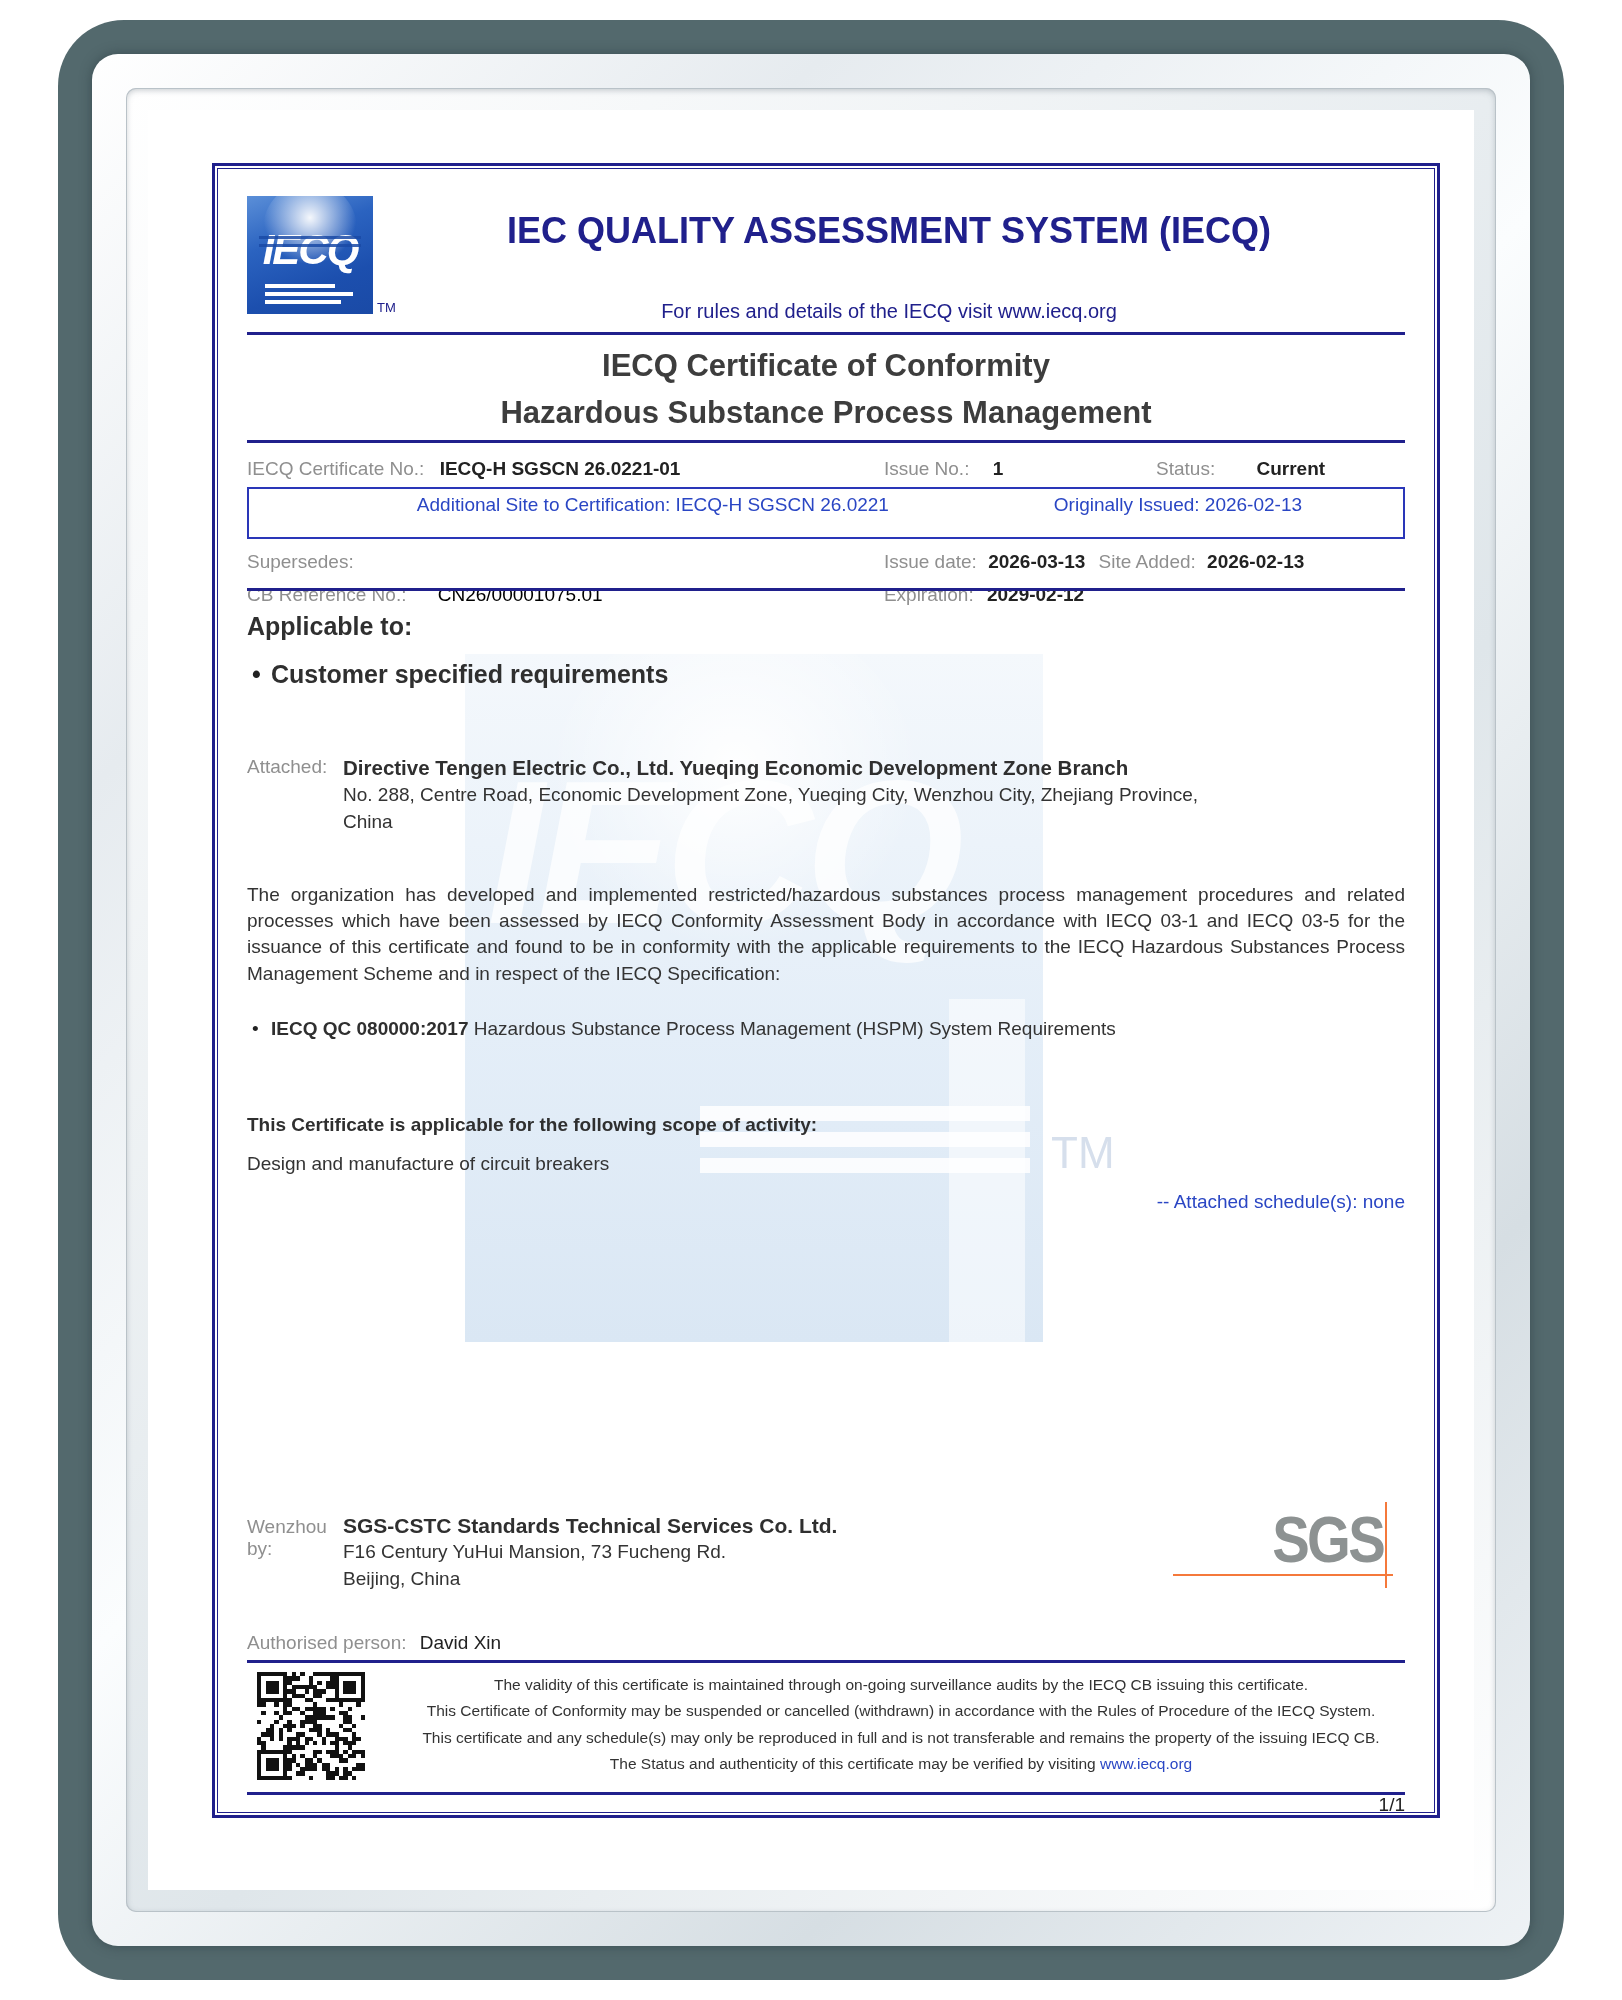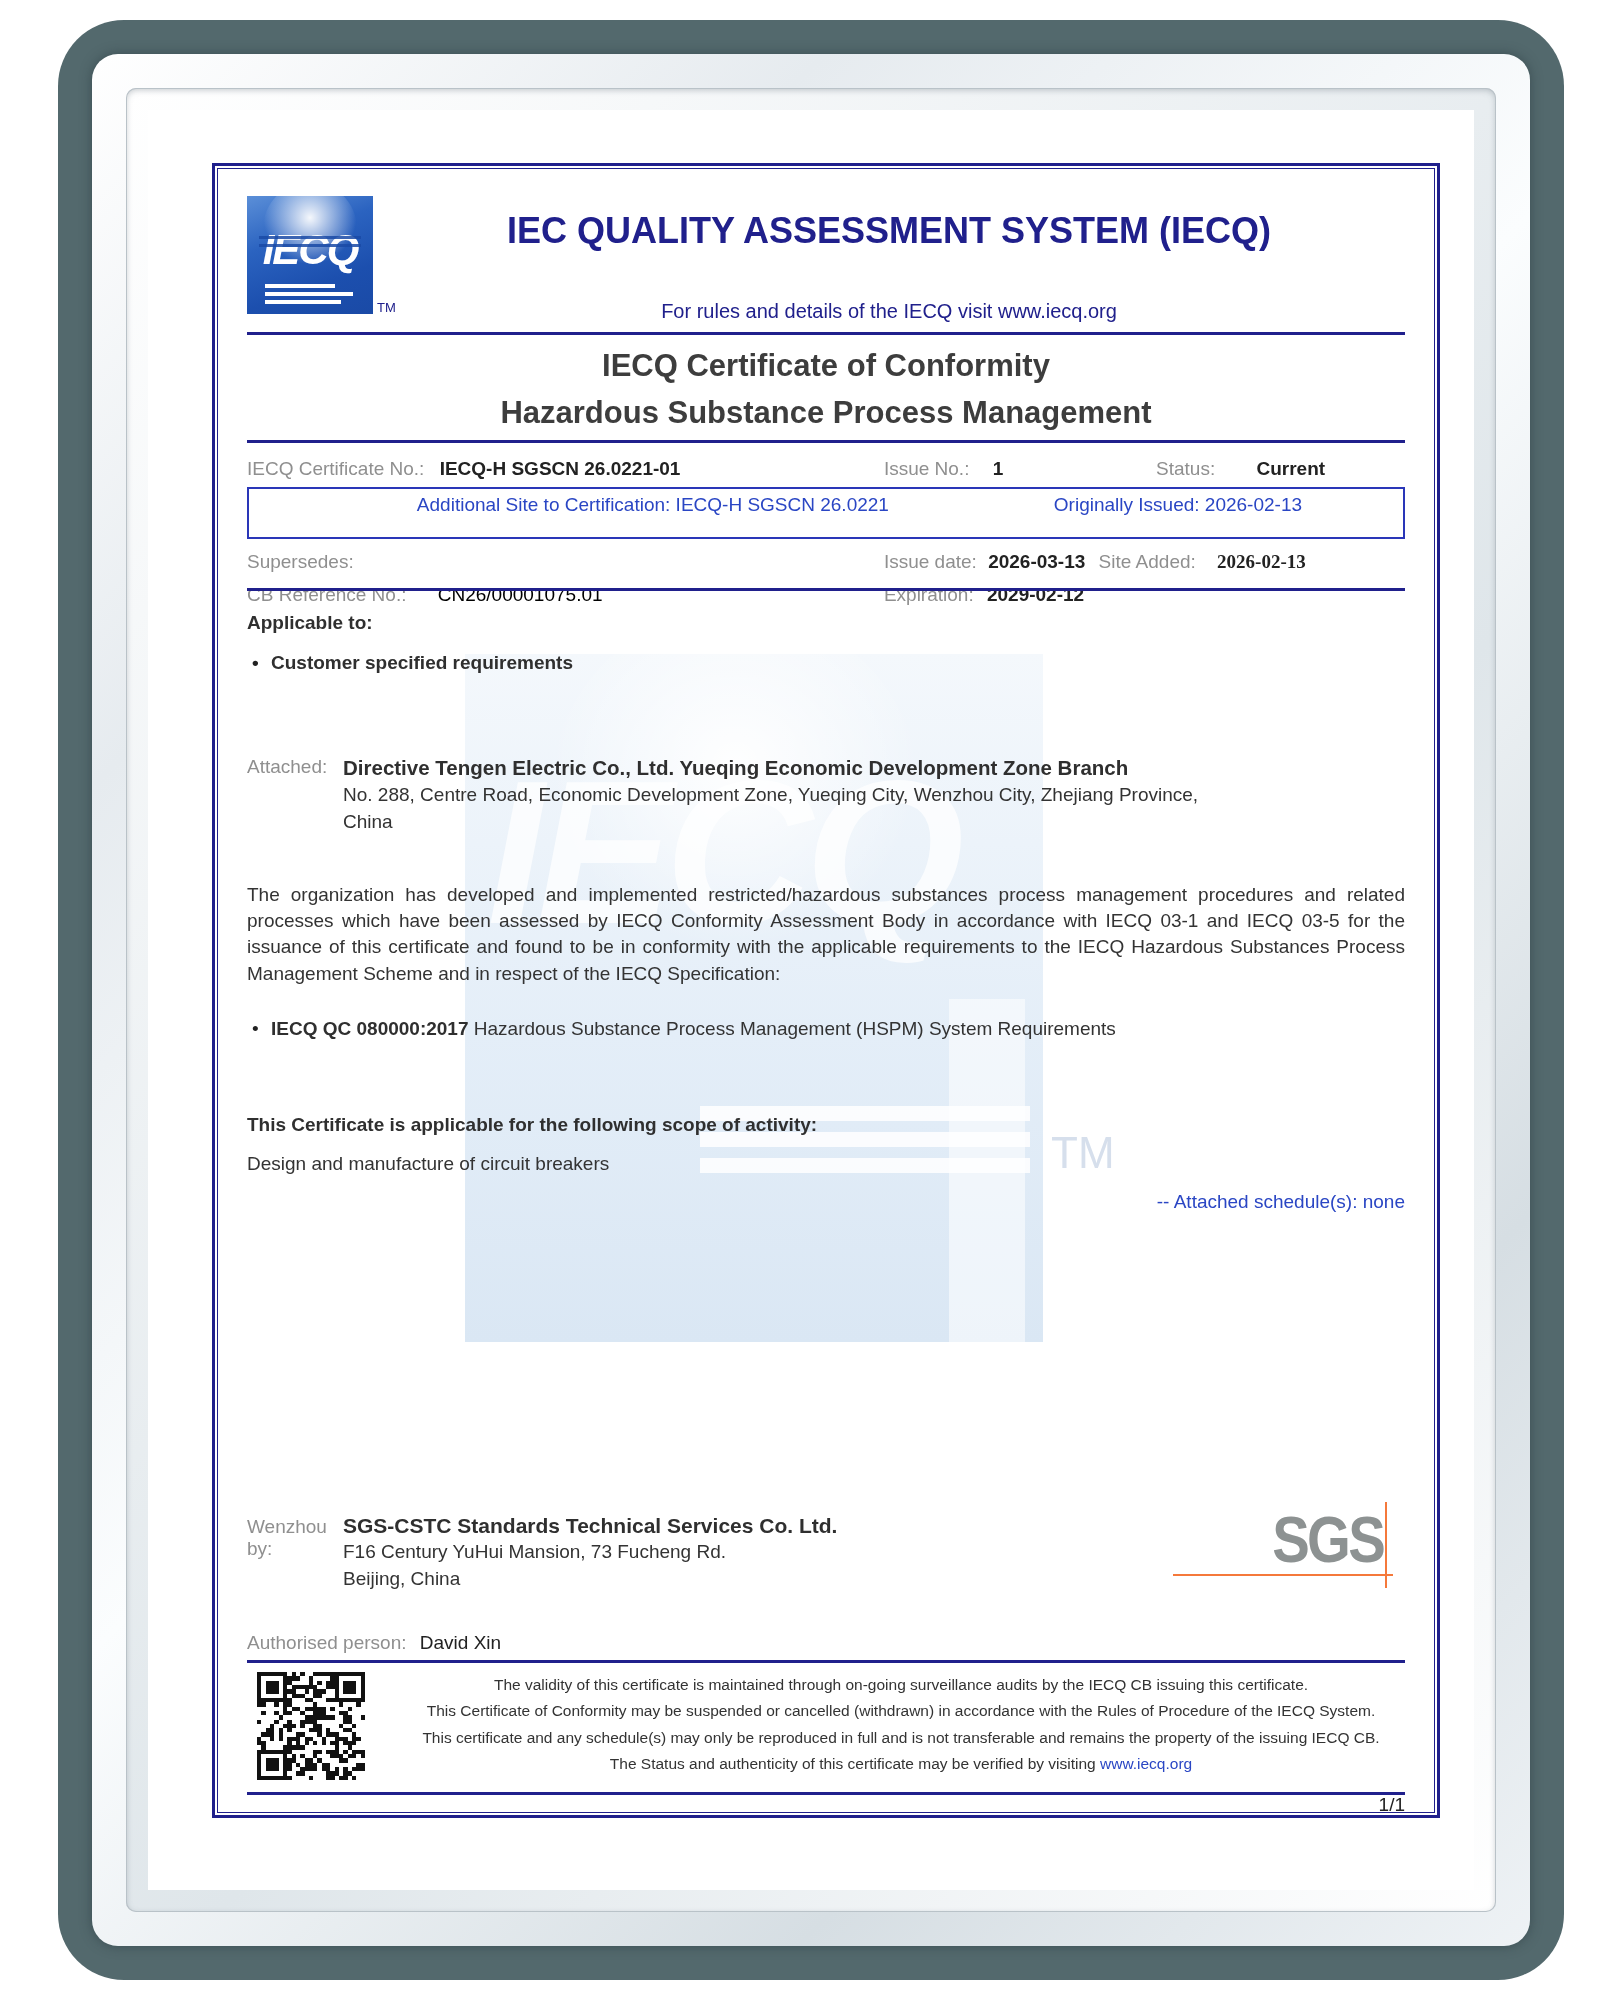--- a/index.html
+++ b/index.html
@@ -77,21 +77,21 @@
   .grp-issue{position:absolute;left:55%;}
   .grp-status{position:absolute;left:78.5%;}
   .grp-right{position:absolute;left:55%;right:0;}
   .site-box{position:relative;border:2px solid #2a36b8;height:52px;line-height:32px;
     margin:2px 0 6px;color:var(--blue);}
   .site-left{position:absolute;left:8%;width:54%;text-align:center;}
   .site-right{position:absolute;left:62%;width:37%;text-align:center;}
   #rule3{top:422px;}
 
   
-  .sec-applicable{top:444px;font-size:19px;line-height:1.35;}
+  .sec-applicable{top:444px;font-size:25px;line-height:1.35;}
   .sec-heading{font-weight:bold;color:#2f2f2f;}
   .bullet{position:relative;padding-left:24px;margin-top:14px;}
   .bullet::before{content:"\2022";position:absolute;left:5px;top:0;color:#222;}
   .b-bold{font-weight:bold;color:#2f2f2f;}
 
   
   .sec-applicant{top:588px;display:flex;font-size:19px;}
   .flex-label{width:96px;flex:none;color:var(--gray);padding-top:2px;}
   .app-name{font-weight:bold;font-size:20.5px;color:#2f2f2f;width:820px;line-height:1.32;}
   .addr{margin-top:2px;line-height:1.3;color:#333;}
@@ -190,21 +190,21 @@
     <div class="site-box">
       <span class="site-left"><span>Additional Site to Certification:</span>&nbsp;<span>IECQ-H SGSCN 26.0221</span></span>
       <span class="site-right">Originally Issued: 2026-02-13</span>
     </div>
     <div class="irow">
       <span class="lbl">Supersedes:</span>
       <span class="grp-right">
         <span class="lbl">Issue date:</span>
         <span class="valb" style="margin-left:6px;">2026-03-13</span>
         <span class="lbl" style="margin-left:8px;">Site Added:</span>
-        <span class="valb" style="margin-left:16px;font-family:Liberation Serif, serif;">2026-02-13</span>
+        <span class="valb" style="margin-left:6px;">2026-02-13</span>
       </span>
     </div>
     <div class="irow">
       <span class="lbl">CB Reference No.:</span>
       <span class="valr" style="margin-left:26px;">CN26/00001075.01</span>
       <span class="grp-right">
         <span class="lbl">Expiration:</span>
         <span class="valb" style="margin-left:8px;">2029-02-12</span>
       </span>
     </div>

